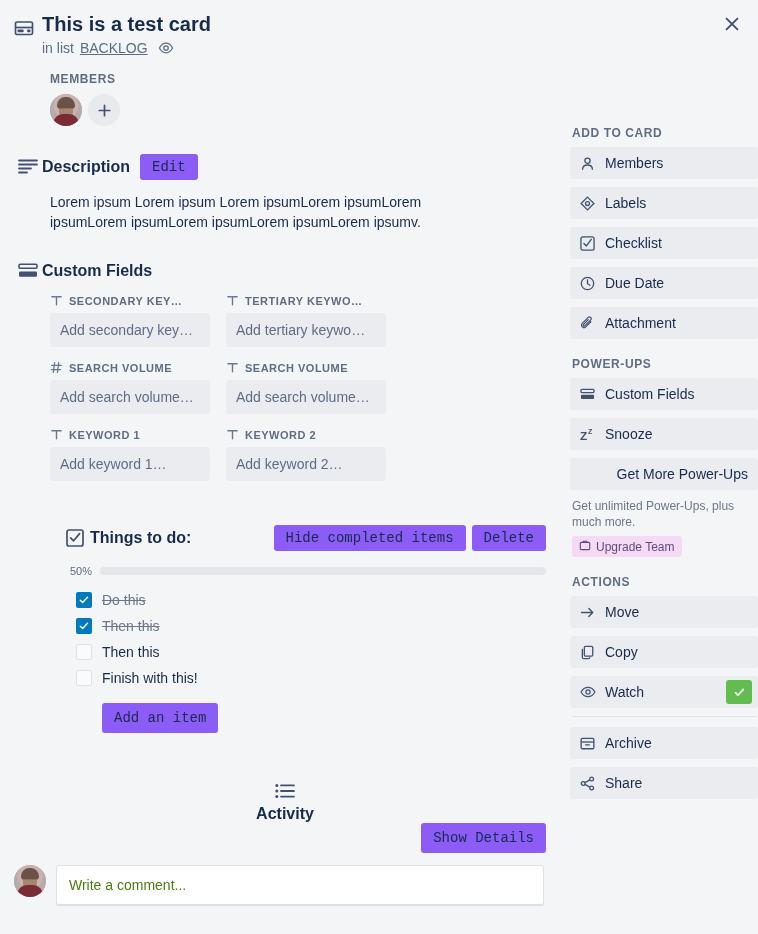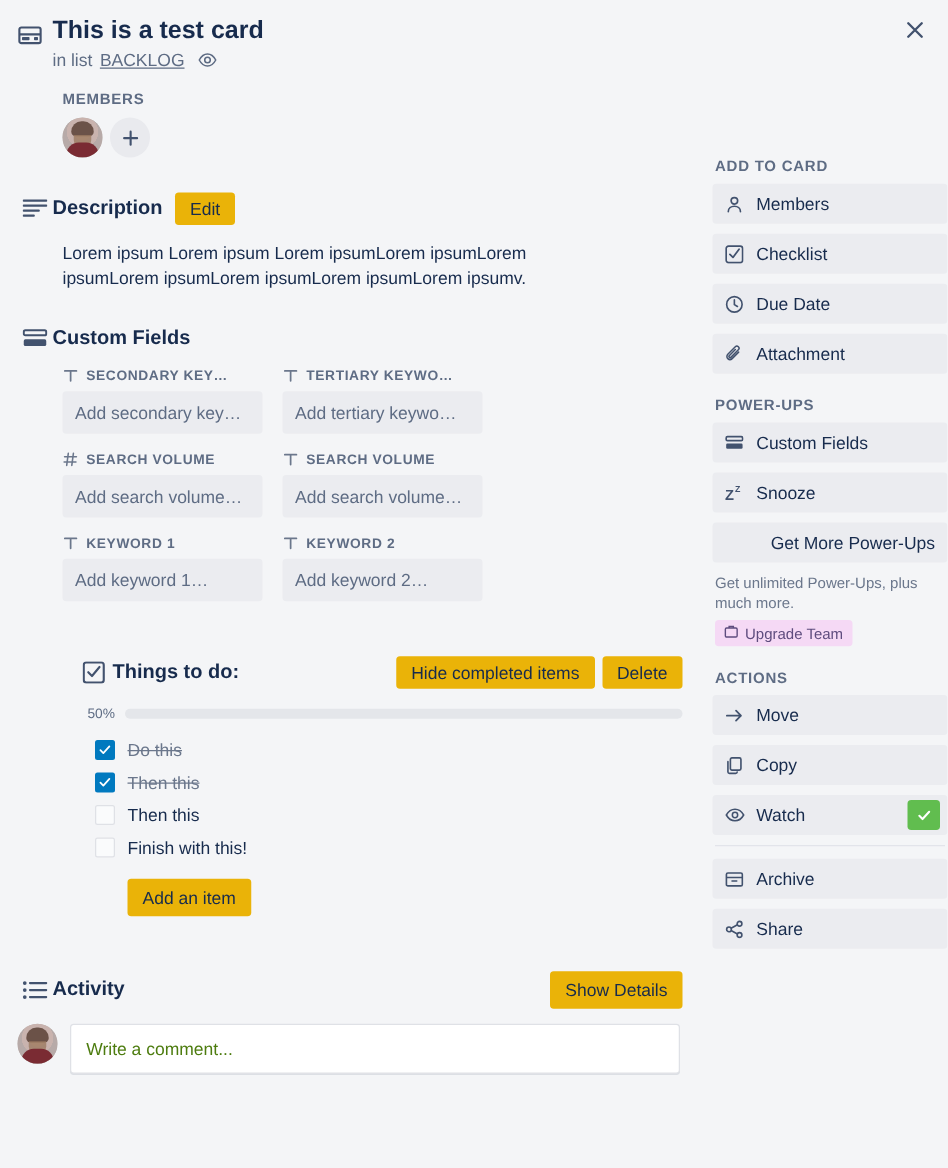--- a/index.html
+++ b/index.html
@@ -85,22 +85,22 @@
   .add-member {
     width: 32px; height: 32px; border-radius: 50%;
     background: #e9eaee; color: #42526e;
     display: flex; align-items: center; justify-content: center;
     font-size: 18px; cursor: pointer;
   }
 
   
   .desc-sec { padding: 28px 0 0 14px; }
   .btn-light {
-    background: #eab308; border: none; border-radius: 3px;
-    color: #172b4d; font-size: 14px; font-family: Liberation Sans, sans-serif;
+    background: #8b5cf6; border: none; border-radius: 3px;
+    color: #172b4d; font-size: 14px; font-family: Liberation Mono, monospace;
     padding: 6px 12px; cursor: pointer; line-height: 1;
   }
   .desc-text {
     font-size: 14px; line-height: 20px; color: #172b4d;
     margin-top: 12px; padding-left: 36px; max-width: 480px;
   }
 
   
   .cf-sec { padding: 30px 0 0 14px; }
   .cf-grid {
@@ -134,21 +134,21 @@
   .cbox { width: 16px; height: 16px; border-radius: 2px; flex: 0 0 16px;
           display: flex; align-items: center; justify-content: center; }
   .cbox.off { background: #fafbfc; border: 1px solid #dfe1e6; }
   .cbox.on  { background: #0079bf; }
   .cl-text { font-size: 14px; color: #172b4d; }
   .cl-text.done { color: #6b778c; text-decoration: line-through; }
   .add-item-wrap { padding-left: 40px; margin-top: 12px; }
 
   
   .act-sec { padding: 44px 0 0 14px; }
-  .act-head { display: flex; align-items: center; }
+  .act-head { display: flex; align-items: center; flex-direction: column; }
   .act-head .sec-title { font-size: 16px; }
   .act-btn-wrap { margin-left: auto; padding-right: 10px; }
   .comment-row { display: flex; align-items: flex-start; gap: 10px; margin-top: 12px; padding-right: 12px;}
   .comment-box {
     flex: 1; background: #fff; border: 1px solid #dfe1e6; border-radius: 3px;
     padding: 11px 12px; font-size: 14px; color: #4d7c0f;
     box-shadow: 0 1px 0 rgba(9,30,66,.10);
   }
 
   
@@ -421,20 +421,29 @@
                 <svg width="15" height="15" viewBox="0 0 16 16">
                   <circle cx="8" cy="5" r="2.8" fill="none" stroke="#42526e" stroke-width="1.4"></circle>
                   <path d="M2.8 14.2c0-3 2.4-4.6 5.2-4.6s5.2 1.6 5.2 4.6" fill="none" stroke="#42526e" stroke-width="1.4" stroke-linecap="round"></path>
                 </svg>
               </span>
               <span>Members</span>
             </div>
             <div class="side-btn">
               <span class="side-ic">
                 <svg width="15" height="15" viewBox="0 0 16 16">
+                  <path d="M8 1.2 L14.8 8 L8 14.8 L1.2 8 Z" fill="none" stroke="#42526e" stroke-width="1.4"></path>
+                  <circle cx="8" cy="8" r="2.1" fill="none" stroke="#42526e" stroke-width="1.4"></circle>
+                </svg>
+              </span>
+              <span>Labels</span>
+            </div>
+            <div class="side-btn">
+              <span class="side-ic">
+                <svg width="15" height="15" viewBox="0 0 16 16">
                   <rect x="1" y="1" width="14" height="14" rx="2" fill="none" stroke="#42526e" stroke-width="1.4"></rect>
                   <path d="M4.2 8 L6.8 10.6 L12 3.6" fill="none" stroke="#42526e" stroke-width="1.5" stroke-linecap="round" stroke-linejoin="round"></path>
                 </svg>
               </span>
               <span>Checklist</span>
             </div>
             <div class="side-btn">
               <span class="side-ic">
                 <svg width="15" height="15" viewBox="0 0 16 16">
                   <circle cx="8" cy="8" r="6.6" fill="none" stroke="#42526e" stroke-width="1.4"></circle>

